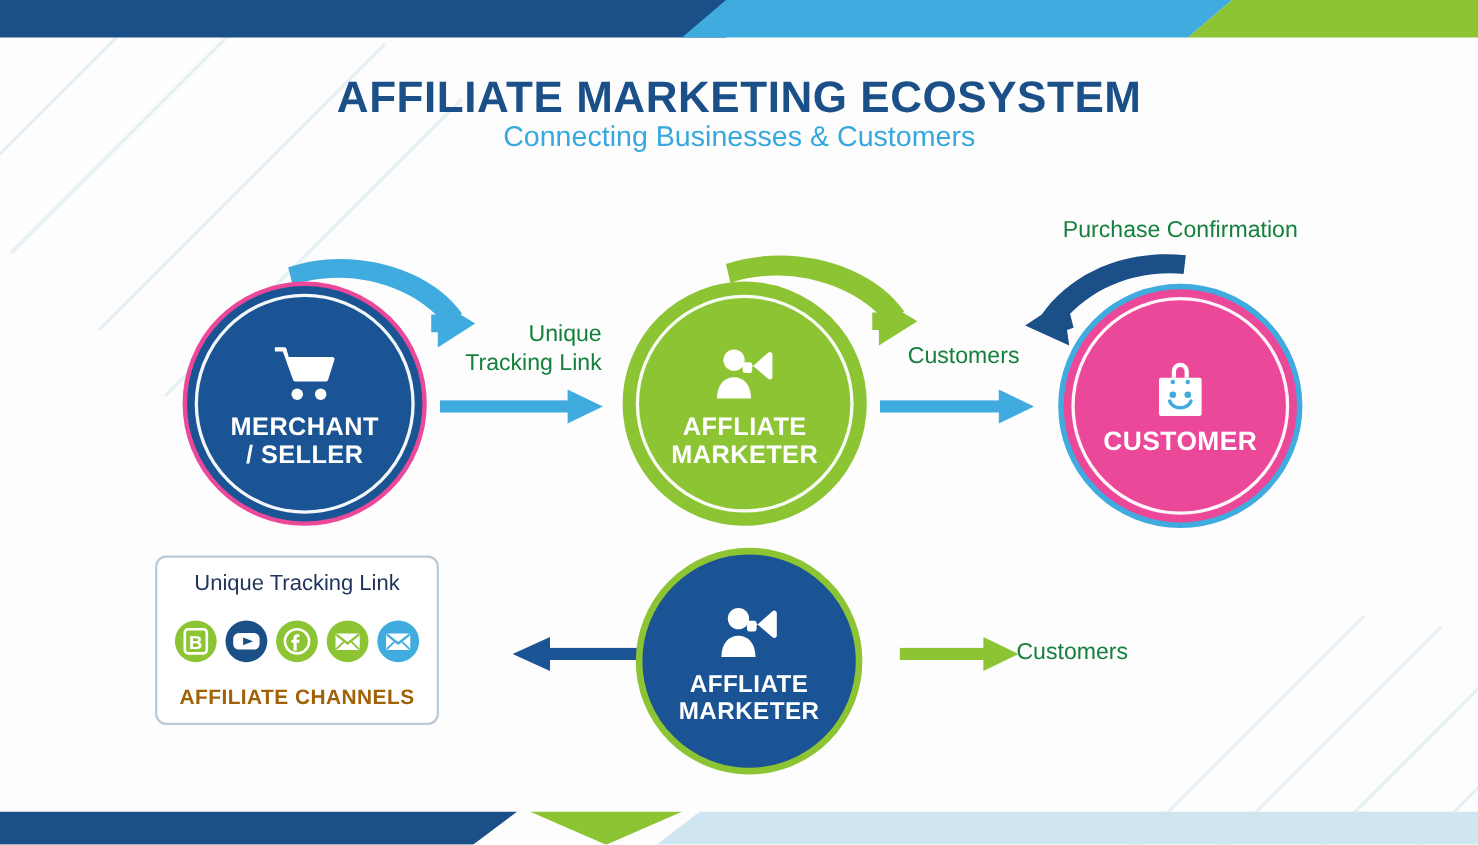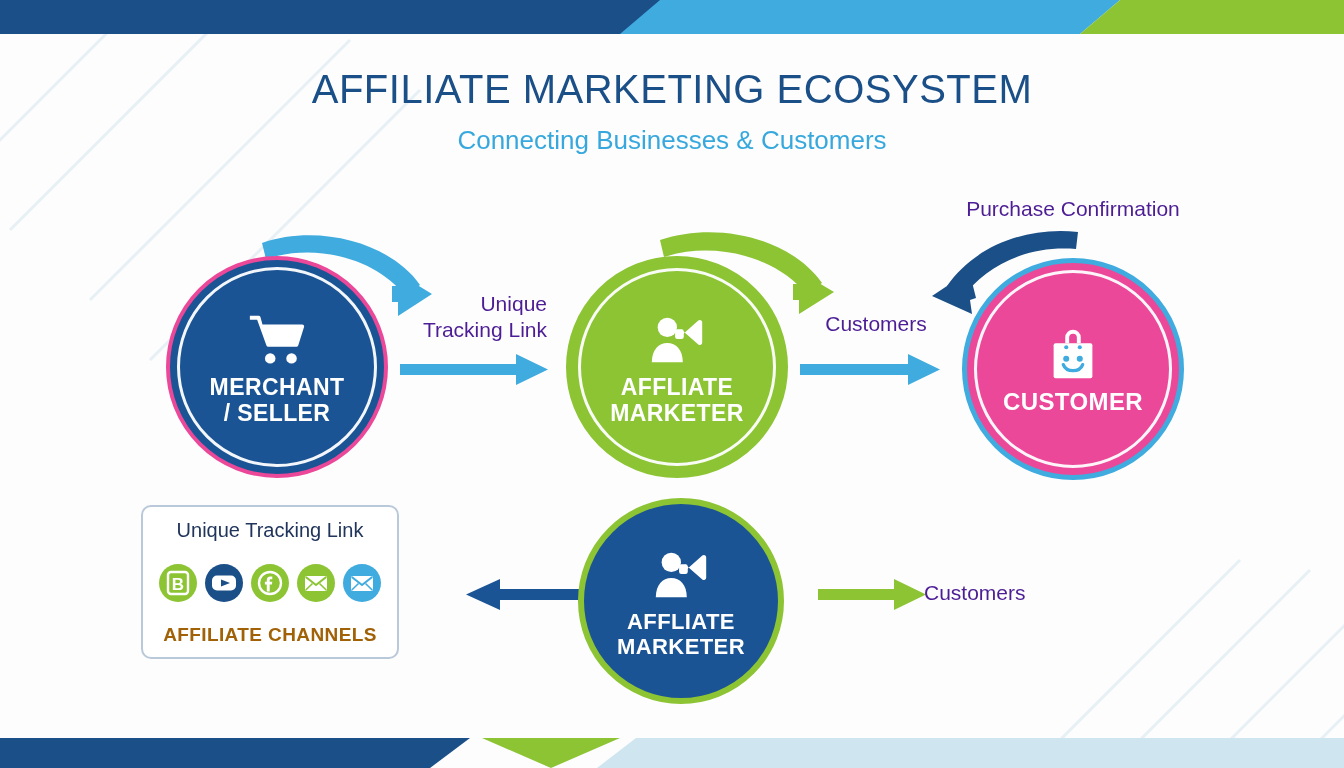--- a/index.html
+++ b/index.html
@@ -28,30 +28,30 @@
   
   .header {
     position: absolute;
     left: 0;
     top: 68px;
     width: 1344px;
     text-align: center;
   }
   .title {
     font-size: 40px;
-    font-weight: normal;
+    font-weight: bold;
     color: #1b4f87;
     letter-spacing: 0.5px;
     line-height: 1.05;
     margin: 0;
   }
   .subtitle {
     font-size: 26px;
     color: #37a8dd;
-    margin-top: 16px;
+    margin-top: 0;
     line-height: 1.1;
   }
 
   
   .node {
     position: absolute;
     border-radius: 50%;
     box-sizing: border-box;
     display: flex;
     flex-direction: column;
@@ -106,21 +106,21 @@
     width: 206px; height: 206px;
     background: #1b5494;
     border: 6px solid #8cc434;
   }
   #node-affiliate-bottom .ring { border-color: transparent; }
   #node-affiliate-bottom .node-label { font-size: 22px; }
 
   
   .conn-label {
     position: absolute;
-    color: #4c1d95;
+    color: #15803d;
     font-size: 21px;
     line-height: 1.22;
     text-align: center;
     white-space: pre-line;
   }
   #label-tracking-link { left: 399px; top: 291px; width: 148px; text-align: right; }
   #label-purchase      { left: 816px; top: 311px; width: 120px; }
   #label-purchase-confirm { left: 948px; top: 196px; width: 250px; }
   #label-commission    { left: 924px; top: 580px; width: 180px; text-align: left; }
 

